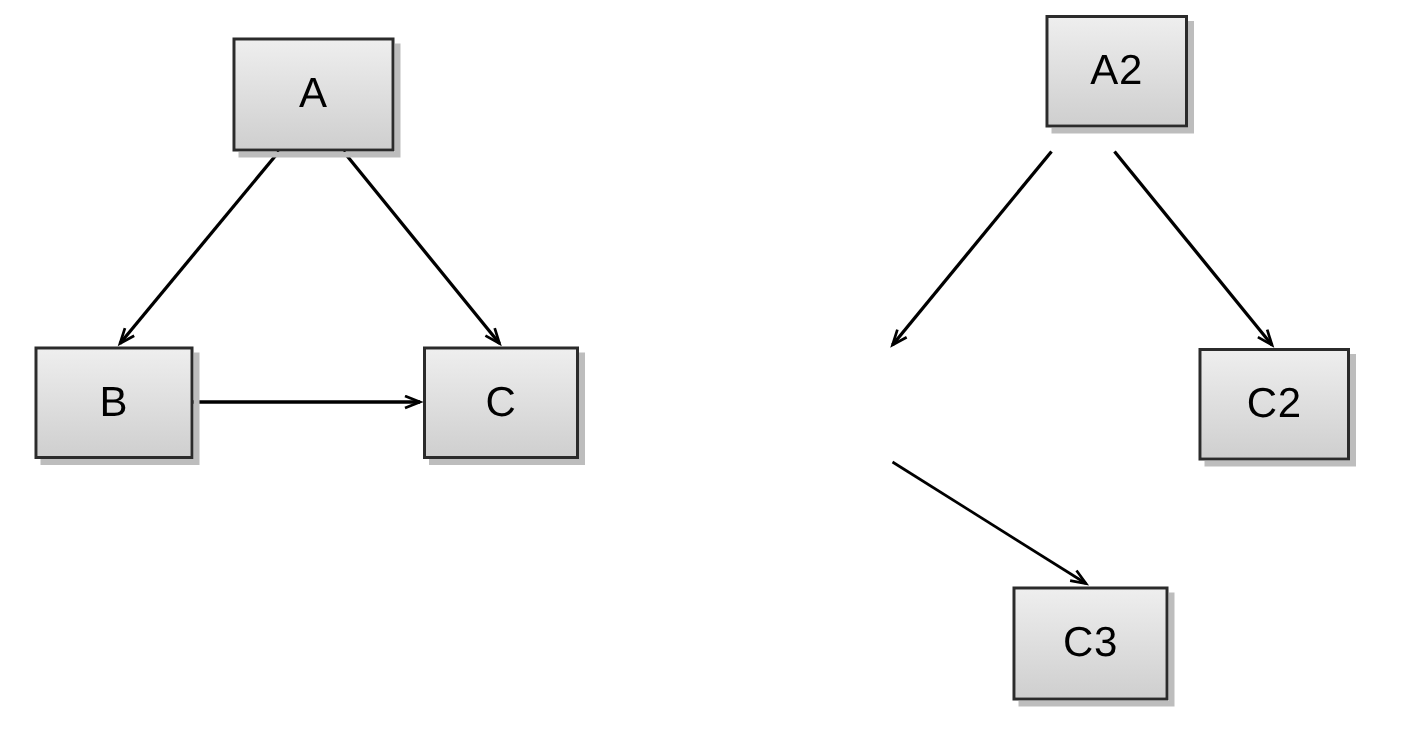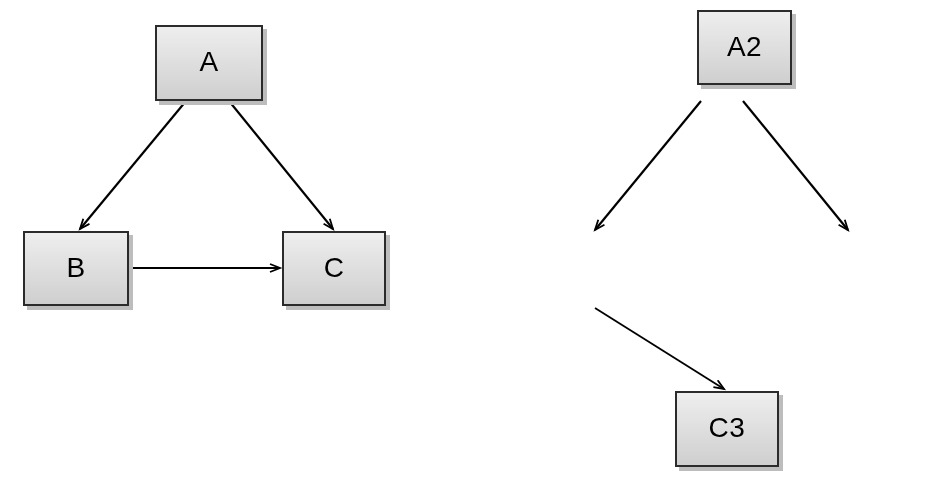--- a/index.html
+++ b/index.html
@@ -88,17 +88,20 @@
   <div class="node" style="left: 23px; top: 231px; width: 106px; height: 75px; border-color: rgb(43, 43, 43); color: rgb(0, 0, 0); box-shadow: rgb(189, 189, 189) 4px 4px 0px 0px; background: linear-gradient(rgb(238, 238, 238) 0%, rgb(207, 207, 207) 100%);">
     <span class="node-label">B</span>
   </div>
   <div class="node" style="left: 282px; top: 231px; width: 104px; height: 75px; border-color: rgb(43, 43, 43); color: rgb(0, 0, 0); box-shadow: rgb(189, 189, 189) 4px 4px 0px 0px; background: linear-gradient(rgb(238, 238, 238) 0%, rgb(207, 207, 207) 100%);">
     <span class="node-label">C</span>
   </div>
 
   <div class="node" style="left: 669px; top: 10px; width: 95px; height: 75px; border-color: rgb(43, 43, 43); color: rgb(0, 0, 0); box-shadow: rgb(189, 189, 189) 4px 4px 0px 0px; background: linear-gradient(rgb(238, 238, 238) 0%, rgb(207, 207, 207) 100%); margin-left: 28px;">
     <span class="node-label">A2</span>
   </div>
+  <div class="node" style="left: 799px; top: 232px; width: 101px; height: 75px; border-color: rgb(43, 43, 43); color: rgb(0, 0, 0); box-shadow: rgb(189, 189, 189) 4px 4px 0px 0px; background: linear-gradient(rgb(238, 238, 238) 0%, rgb(207, 207, 207) 100%);">
+    <span class="node-label">C2</span>
+  </div>
   <div class="node" style="left: 675px; top: 391px; width: 104px; height: 76px; border-color: rgb(43, 43, 43); color: rgb(0, 0, 0); box-shadow: rgb(189, 189, 189) 4px 4px 0px 0px; background: linear-gradient(rgb(238, 238, 238) 0%, rgb(207, 207, 207) 100%);">
     <span class="node-label">C3</span>
   </div>
 
 </div>
 
 </body></html>

